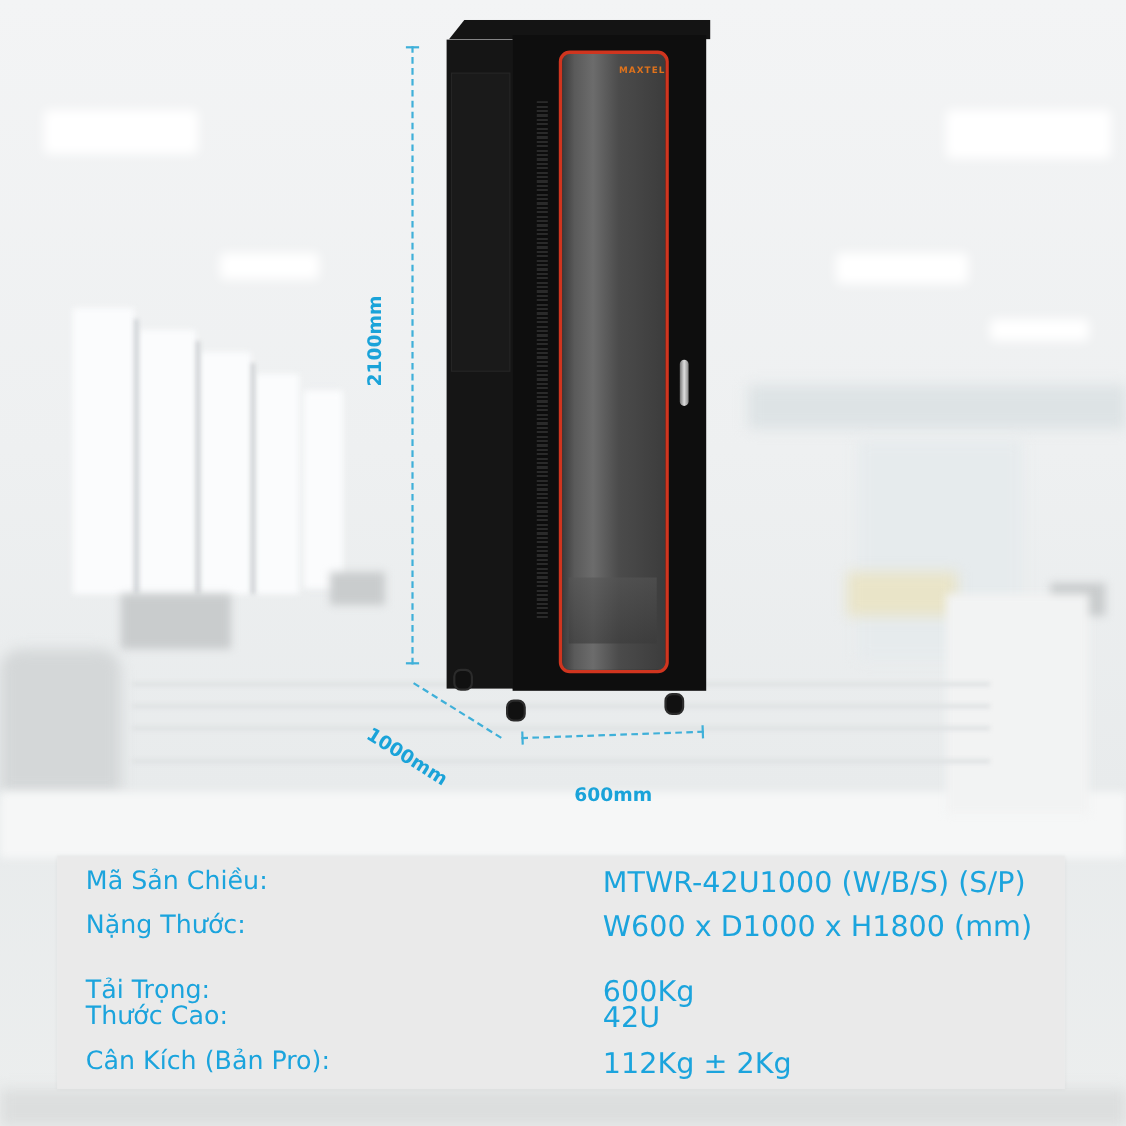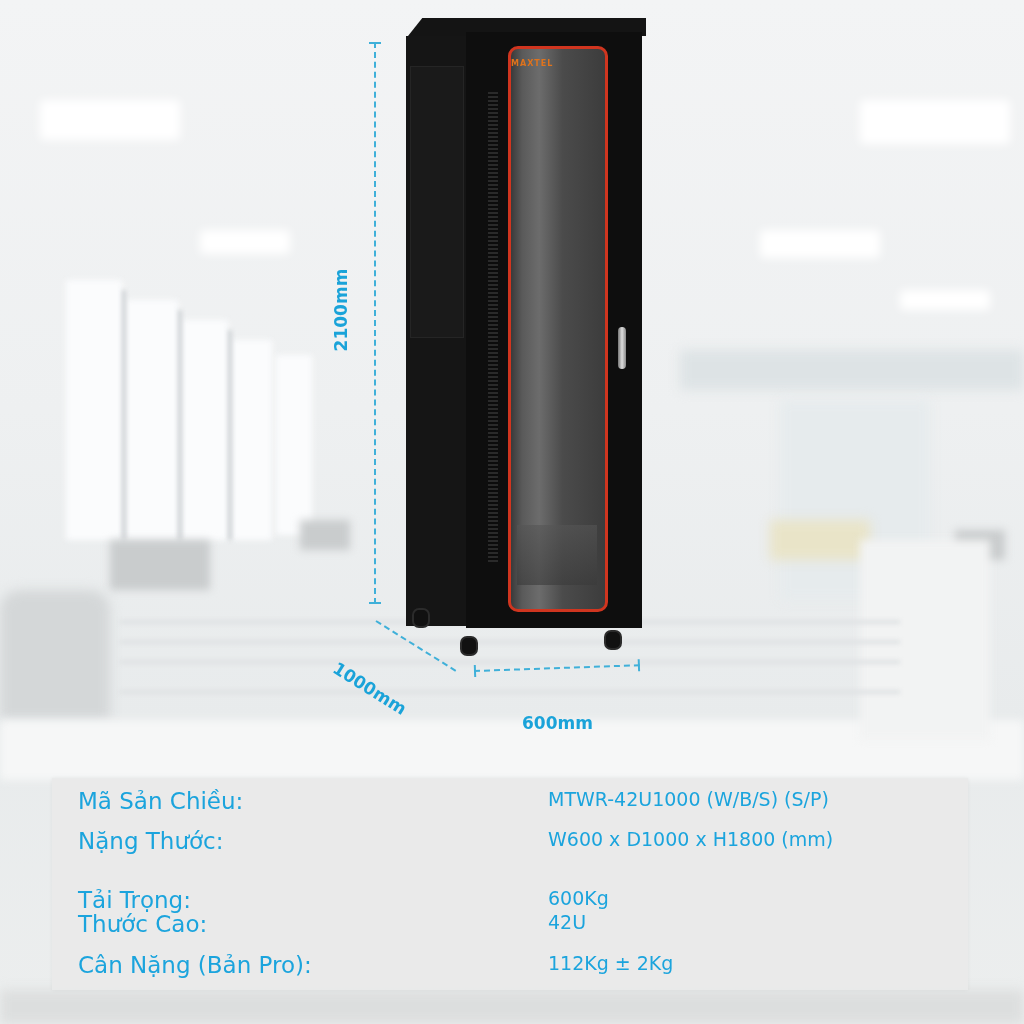--- a/index.html
+++ b/index.html
@@ -27,21 +27,21 @@
   .cab-side-panel { position: absolute; left: 4px; top: 30px; width: 52px; height: 270px; background: #1a1a1a;
     border: 1px solid #252525; }
   .cab-front { position: absolute; left: 64px; top: 14px; width: 176px; height: 596px; background: #0e0e0e; }
   .perf-strip { position: absolute; left: 22px; top: 60px; width: 10px; height: 470px;
     background: repeating-linear-gradient(180deg, #2a2a2a 0 2px, #0c0c0c 2px 4px); }
   .glass { position: absolute; left: 42px; top: 14px; width: 94px; height: 560px;
     border: 3px solid #d0351f; border-radius: 10px;
     background: linear-gradient(90deg, #3a3a3a 0%, #5a5a5a 12%, #6c6c6c 30%, #4b4b4b 55%, #3c3c3c 100%); }
   .glass-inner-shelf { position: absolute; left: 6px; bottom: 24px; width: 80px; height: 60px;
     background: linear-gradient(180deg, #555 0%, #3a3a3a 100%); opacity: .6; }
-  .brand-logo { position: absolute; left: 0; right: 0; top: 10px; text-align: left;
+  .brand-logo { position: absolute; left: 0; right: 0; top: 10px; text-align: right;
     color: #e0731c; font-size: 8px; font-weight: bold; letter-spacing: 1px; }
   .handle { position: absolute; left: 152px; top: 295px; width: 8px; height: 42px; border-radius: 4px;
     background: linear-gradient(90deg, #777, #ddd, #888); }
   .wheel { position: absolute; width: 14px; height: 16px; border-radius: 7px; background: #111; border: 2px solid #2b2b2b; }
 
   
   .dim-v { position: absolute; left: 374px; top: 42px; height: 562px; border-left: 2px dashed #3fb0d9; }
   .dim-v::before, .dim-v::after { content: ""; position: absolute; left: -7px; width: 12px; border-top: 2px solid #3fb0d9; }
   .dim-v::before { top: 0; } .dim-v::after { bottom: 0; }
   .dim-label { position: absolute; color: #1aa3d9; font-weight: bold; font-size: 17px; white-space: nowrap; }
@@ -53,21 +53,21 @@
     transform: rotate(-2deg); transform-origin: left center; }
   .dim-600-line::before, .dim-600-line::after { content: ""; position: absolute; top: -7px; height: 12px; border-left: 2px solid #3fb0d9; }
   .dim-600-line::before { left: 0; } .dim-600-line::after { right: 0; }
   .dim-600 { left: 522px; top: 713px; }
 
   
   .spec-panel { position: absolute; left: 52px; top: 778px; width: 916px; height: 212px;
     background: rgba(234, 234, 234, 0.93); box-shadow: 0 0 4px rgba(0,0,0,0.05); }
   .spec-row { position: absolute; left: 0; width: 100%; height: 40px; }
   .spec-label { position: absolute; left: 26px; top: 0; color: #1ba4dd; font-size: 23px; white-space: nowrap; }
-  .spec-value { position: absolute; left: 496px; top: 0; color: #1ba4dd; font-size: 19px; white-space: nowrap; }
+  .spec-value { position: absolute; left: 496px; top: 0; color: #1ba4dd; font-size: 26px; white-space: nowrap; }
 </style>
 </head>
 <body>
 
 <div class="bg-layer">
   <div class="ceiling-light" style="left:40px;top:100px;width:140px;height:40px;"></div>
   <div class="ceiling-light" style="left:200px;top:230px;width:90px;height:24px;"></div>
   <div class="ceiling-light" style="left:860px;top:100px;width:150px;height:44px;"></div>
   <div class="ceiling-light" style="left:760px;top:230px;width:120px;height:28px;"></div>
   <div class="ceiling-light" style="left:900px;top:290px;width:90px;height:20px;"></div>
@@ -139,16 +139,16 @@
   </div>
   <div class="spec-row" style="top:92px;margin-top:17px;">
     <span class="spec-label">Tải Trọng:</span>
     <span class="spec-value">600Kg</span>
   </div>
   <div class="spec-row" style="top:133px;">
     <span class="spec-label">Thước Cao:</span>
     <span class="spec-value">42U</span>
   </div>
   <div class="spec-row" style="top:174px;">
-    <span class="spec-label">Cân Nặng (Bản Pro):</span>
+    <span class="spec-label">Cân Kích (Bản Pro):</span>
     <span class="spec-value">112Kg ± 2Kg</span>
   </div>
 </div>
 
 </body></html>

